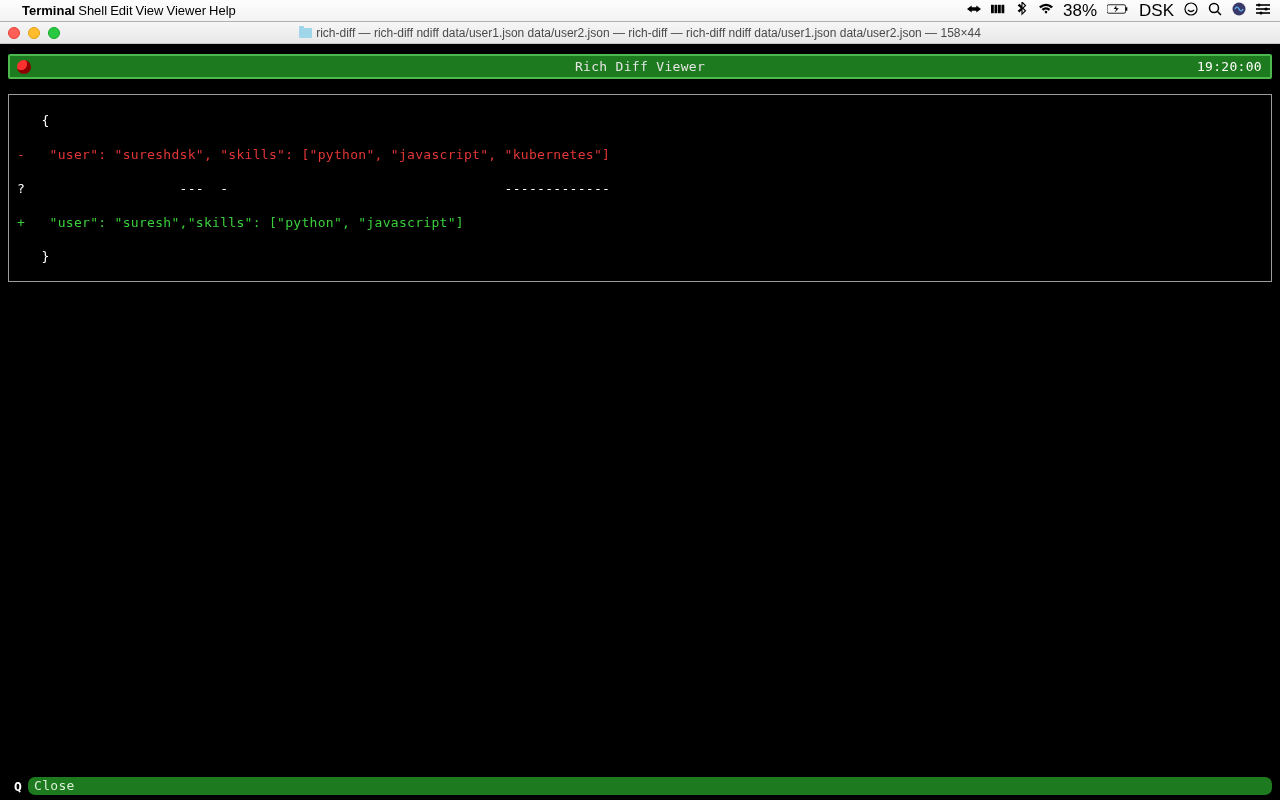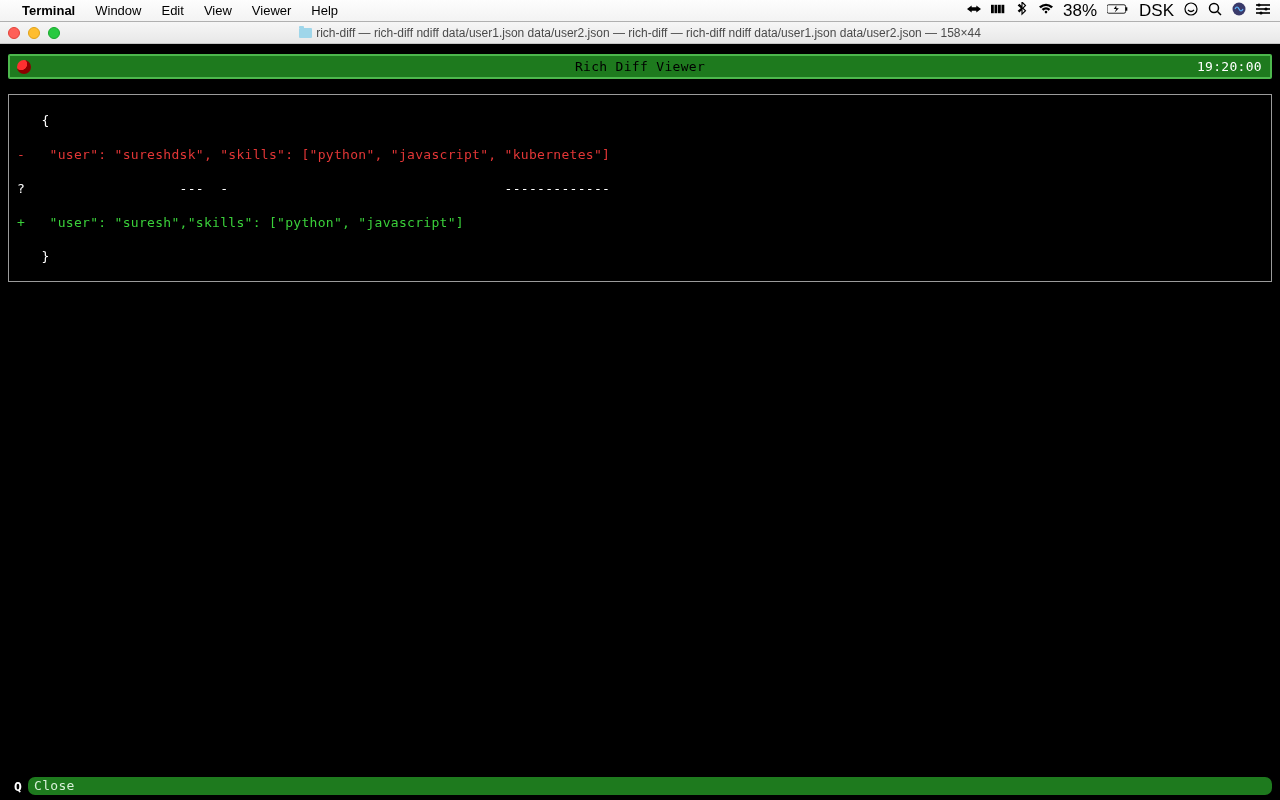--- a/index.html
+++ b/index.html
@@ -3,21 +3,21 @@
 <meta charset="utf-8">
 <style>
 * { margin:0; padding:0; box-sizing:border-box; }
 body { width:1280px; height:800px; background:#000; font-family:-apple-system,BlinkMacSystemFont,"Segoe UI",sans-serif; overflow:hidden; }
 
 
 .menubar { height:22px; background:linear-gradient(#fdfdfd,#f3f3f3); border-bottom:1px solid #b0b0b0; display:flex; align-items:center; font-size:13px; color:#000; padding:0 10px; justify-content:space-between;}
 .menubar-left { display:flex; align-items:center; gap:0;}
 .menubar-left .apple { font-size:15px; margin-right:12px;}
 .menubar-left .app { font-weight:bold; margin-right:14px;}
-.menubar-left .mi { margin-right:20px; cursor:default;}
+.menubar-left .mi { margin-right:3px; cursor:default;}
 .menubar-right { display:flex; align-items:center; gap:10px; font-size:12px;}
 .menubar-right .ico { font-size:13px;}
 .menubar-right .txt { font-size:17px;}
 
 
 .window { position:absolute; top:22px; left:0; right:0; bottom:0; display:flex; flex-direction:column;}
 .titlebar { height:22px; background:linear-gradient(#f6f6f6,#e8e8e8); border-bottom:1px solid #c6c6c6; display:flex; align-items:center; font-size:12px; color:#4a4a4a; position:relative;}
 .traffic { display:flex; gap:8px; margin-left:8px;}
 .tl { width:12px; height:12px; border-radius:50%; }
 .tl.red{background:#ff5f57;border:0.5px solid #e24238;}
@@ -27,21 +27,21 @@
 .titlebar .folder-ico{width:13px;height:10px;background:#9fd6ea;border-radius:1px;display:inline-block;position:relative;}
 .titlebar .folder-ico::before{content:"";position:absolute;top:-2px;left:0;width:5px;height:2px;background:#9fd6ea;border-radius:1px 1px 0 0;}
 
 
 .term { flex:1; background:#000; position:relative; font-family:"Menlo","Monaco","Consolas",monospace; font-size:13px; line-height:17px; letter-spacing:0.3px;}
 
 
 .hdr { position:absolute; top:10px; left:8px; right:8px; height:25px; background:#1e7a1e; border:2px solid #4db84d; border-radius:2px; display:flex; align-items:center; }
 .hdr-icon { width:14px; height:14px; margin-left:7px; display:inline-block; position:relative; }
 .hdr-icon::before{content:"";position:absolute;inset:0;background:radial-gradient(circle at 30% 30%,#ff3030 40%,#8b0000 45%);border-radius:50%;}
-.hdr-title { position:absolute; left:0; right:0; text-align:center; color:#000000; }
+.hdr-title { position:absolute; left:0; right:0; text-align:center; color:#e5e5e5; }
 .hdr-time { margin-left:auto; margin-right:8px; color:#ffffff; }
 
 
 .panel { position:absolute; top:50px; left:8px; right:8px; border:1px solid #9b9b9b; padding:8px 8px; }
 .ln { white-space:pre; height:34px; display:flex; align-items:center;}
 .ln.open,.ln.close{color:#ffffff;}
 .ln.rem{color:#e23636;}
 .ln.hint{color:#ffffff;}
 .ln.add{color:#3ad03a;}
 
@@ -52,21 +52,21 @@
 
 svg.sicon{width:14px;height:14px;fill:#000;}
 </style>
 </head>
 <body>
 
 <div class="menubar">
   <div class="menubar-left">
     <span class="apple"></span>
     <span class="app mi">Terminal</span>
-    <span class="mi">Window</span>
+    <span class="mi">Shell</span>
     <span class="mi">Edit</span>
     <span class="mi">View</span>
     <span class="mi">Viewer</span>
     <span class="mi">Help</span>
   </div>
   <div class="menubar-right">
     <span class="ico"><svg class="sicon" viewBox="0 0 24 12">
           <path d="M0 6 L8 0 L8 3 L16 3 L16 0 L24 6 L16 12 L16 9 L8 9 L8 12 Z"></path>
         </svg></span>
     <span class="ico"><svg class="sicon" viewBox="0 0 20 12">

